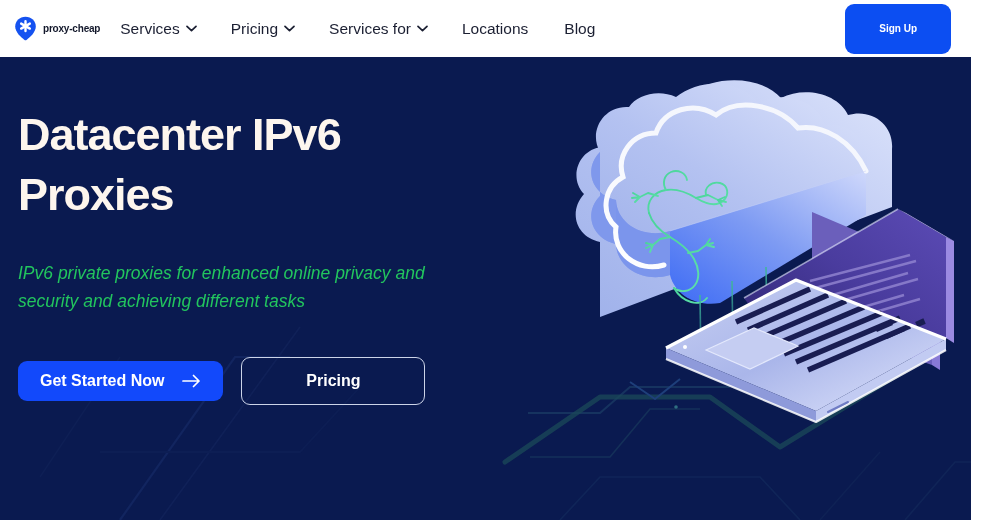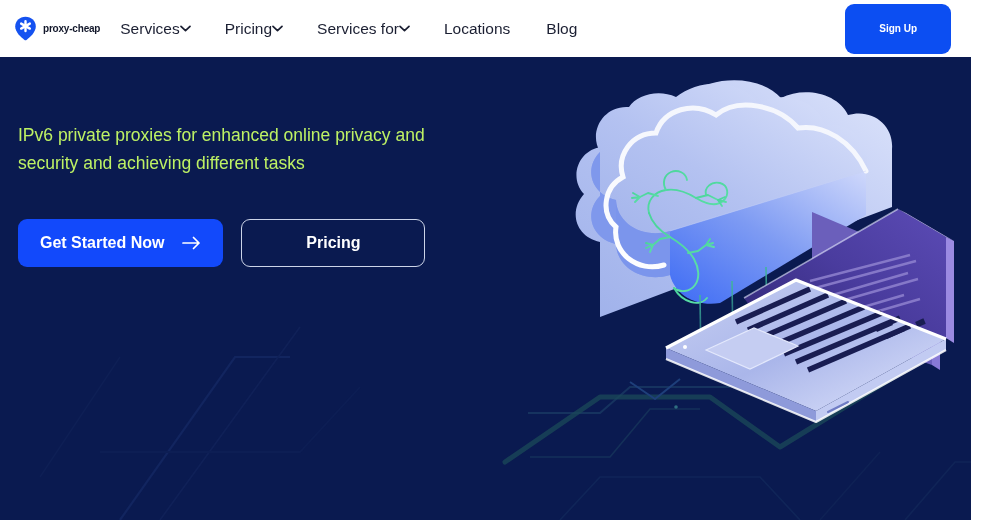--- a/index.html
+++ b/index.html
@@ -76,21 +76,21 @@
   }
 
   .nav-links {
     display: flex;
     align-items: center;
     flex: 1;
   }
   .nav-item {
     display: flex;
     align-items: center;
-    gap: 0;
+    gap: 6px;
     font-size: 15.5px;
     color: #1b1f32;
     padding: 6px 0;
     margin-right: 34px;
     cursor: pointer;
     white-space: nowrap;
   }
   .chev {
     width: 11px;
     height: 7px;
@@ -170,40 +170,41 @@
     font-size: 45px;
     line-height: 60px;
     font-weight: bold;
     color: #fdf6ee;
     letter-spacing: -1px;
     margin: 0;
     max-width: 400px;
   }
 
   .hero-sub {
-    margin-top: 16px;
+    margin-top: 34px;
     font-size: 17.5px;
     line-height: 28px;
-    color: #bef264;
+    color: #22c55e;
     max-width: 470px;
     font-weight: normal;
+    font-style: italic;
   }
 
   .hero-ctas {
     margin-top: 42px;
     display: flex;
     align-items: center;
     gap: 18px;
   }
 
   .btn-cta-primary {
     display: flex;
     align-items: center;
     gap: 18px;
-    height: 48px;
+    height: 40px;
     padding: 0 22px;
     border: none;
     border-radius: 9px;
     background: #1249fb;
     color: #ffffff;
     font-size: 16px;
     font-weight: bold;
     cursor: pointer;
     white-space: nowrap;
     font-family: inherit;
@@ -309,20 +310,21 @@
       <path d="M40 420 L120 300" fill="none" stroke="#0e1f55" stroke-width="1.4"></path>
       <path d="M100 395 L300 395 L360 330" fill="none" stroke="#0d1e54" stroke-width="1.8"></path>
       <path d="M528 356 L600 356 L630 330 L730 330" fill="none" stroke="#16335f" stroke-width="2"></path>
       <path d="M530 400 L610 400 L650 352 L700 352" fill="none" stroke="#143059" stroke-width="1.6"></path>
       <path d="M560 463 L600 420 L760 420 L800 463" fill="none" stroke="#102558" stroke-width="1.6"></path>
       <path d="M905 463 L955 405 L985 405" fill="none" stroke="#102457" stroke-width="1.6"></path>
       <path d="M820 463 L880 395" fill="none" stroke="#0f2255" stroke-width="1.4"></path>
     </svg>
 
     <div class="hero-copy">
+      <h1 class="hero-title">Datacenter IPv6 Proxies</h1>
       <p class="hero-sub">IPv6 private proxies for enhanced online privacy and security and achieving different tasks</p>
 
       <div class="hero-ctas">
         <button class="btn-cta-primary">
           <span>Get Started Now</span>
           <span>
             <svg class="arrow-ico" viewBox="0 0 19 14">
               <path d="M1 7 H17 M11.5 1.5 L17 7 L11.5 12.5" fill="none" stroke="#ffffff" stroke-width="1.7" stroke-linecap="round" stroke-linejoin="round"></path>
             </svg>
           </span>

